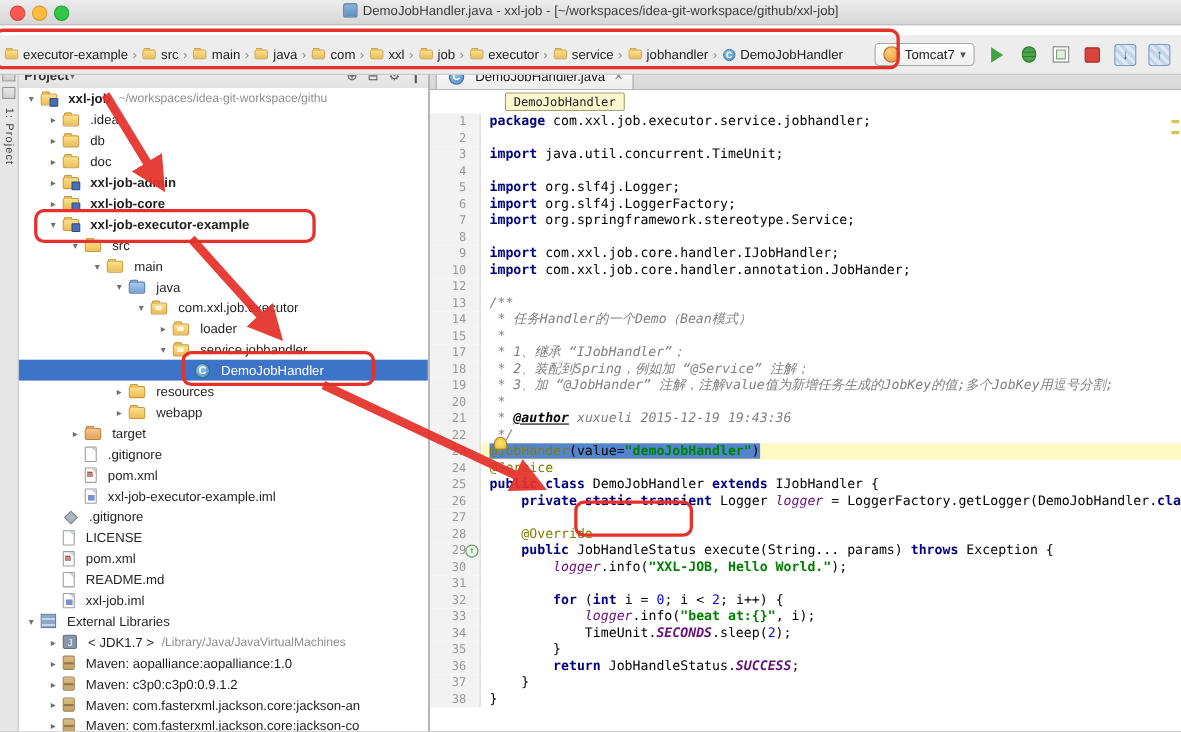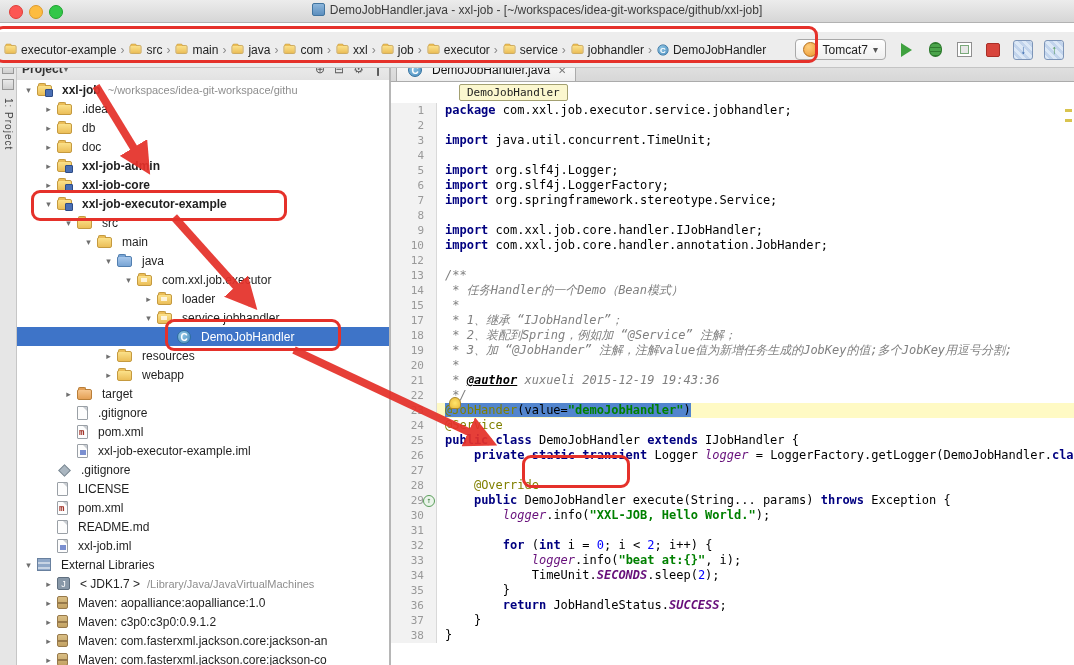--- a/index.html
+++ b/index.html
@@ -438,21 +438,21 @@
         <div class="cl"><span class="ln">19</span><span class="ct"><span class="tk-com"> * 3、加 “@JobHander” 注解，注解value值为新增任务生成的JobKey的值;多个JobKey用逗号分割;</span></span></div>
         <div class="cl"><span class="ln">20</span><span class="ct"><span class="tk-com"> *</span></span></div>
         <div class="cl"><span class="ln">21</span><span class="ct"><span class="tk-com"> * </span><span class="tk-tag">@author</span><span class="tk-com"> xuxueli 2015-12-19 19:43:36</span></span></div>
         <div class="cl"><span class="ln">22</span><span class="ct"><span class="tk-com"> */</span><span class="bulb"></span></span></div>
         <div class="cl"><span class="ln">23</span><span class="ct cur"><span class="selbg"><span class="tk-ann">@JobHander</span><span class="tk-pl">(value=</span><span class="tk-str">"demoJobHandler"</span><span class="tk-pl">)</span></span></span></div>
         <div class="cl"><span class="ln">24</span><span class="ct"><span class="tk-ann">@Service</span></span></div>
         <div class="cl"><span class="ln">25</span><span class="ct"><span class="tk-kw">public class </span><span class="tk-pl">DemoJobHandler </span><span class="tk-kw">extends </span><span class="tk-pl">IJobHandler {</span></span></div>
         <div class="cl"><span class="ln">26</span><span class="ct"><span class="tk-pl">    </span><span class="tk-kw">private static transient </span><span class="tk-pl">Logger </span><span class="tk-fld">logger</span><span class="tk-pl"> = LoggerFactory.getLogger(DemoJobHandler.</span><span class="tk-kw">class</span></span></div>
         <div class="cl"><span class="ln">27</span><span class="ct"></span></div>
         <div class="cl"><span class="ln">28</span><span class="ct"><span class="tk-pl">    </span><span class="tk-ann">@Override</span></span></div>
-        <div class="cl"><span class="ln">29<span class="ovr">↑</span></span><span class="ct"><span class="tk-pl">    </span><span class="tk-kw">public </span><span class="tk-pl">DemoJobHandler execute(String... params) </span><span class="tk-kw">throws </span><span class="tk-pl">Exception {</span></span></div>
+        <div class="cl"><span class="ln">29<span class="ovr">↑</span></span><span class="ct"><span class="tk-pl">    </span><span class="tk-kw">public </span><span class="tk-pl">JobHandleStatus execute(String... params) </span><span class="tk-kw">throws </span><span class="tk-pl">Exception {</span></span></div>
         <div class="cl"><span class="ln">30</span><span class="ct"><span class="tk-pl">        </span><span class="tk-fld">logger</span><span class="tk-pl">.info(</span><span class="tk-str">"XXL-JOB, Hello World."</span><span class="tk-pl">);</span></span></div>
         <div class="cl"><span class="ln">31</span><span class="ct"></span></div>
         <div class="cl"><span class="ln">32</span><span class="ct"><span class="tk-pl">        </span><span class="tk-kw">for </span><span class="tk-pl">(</span><span class="tk-kw">int </span><span class="tk-pl">i = </span><span class="tk-num">0</span><span class="tk-pl">; i &lt; </span><span class="tk-num">2</span><span class="tk-pl">; i++) {</span></span></div>
         <div class="cl"><span class="ln">33</span><span class="ct"><span class="tk-pl">            </span><span class="tk-fld">logger</span><span class="tk-pl">.info(</span><span class="tk-str">"beat at:{}"</span><span class="tk-pl">, i);</span></span></div>
         <div class="cl"><span class="ln">34</span><span class="ct"><span class="tk-pl">            TimeUnit.</span><span class="tk-sfld">SECONDS</span><span class="tk-pl">.sleep(</span><span class="tk-num">2</span><span class="tk-pl">);</span></span></div>
         <div class="cl"><span class="ln">35</span><span class="ct"><span class="tk-pl">        }</span></span></div>
         <div class="cl"><span class="ln">36</span><span class="ct"><span class="tk-pl">        </span><span class="tk-kw">return </span><span class="tk-pl">JobHandleStatus.</span><span class="tk-sfld">SUCCESS</span><span class="tk-pl">;</span></span></div>
         <div class="cl"><span class="ln">37</span><span class="ct"><span class="tk-pl">    }</span></span></div>
         <div class="cl"><span class="ln">38</span><span class="ct"><span class="tk-pl">}</span></span></div>
       </div>

